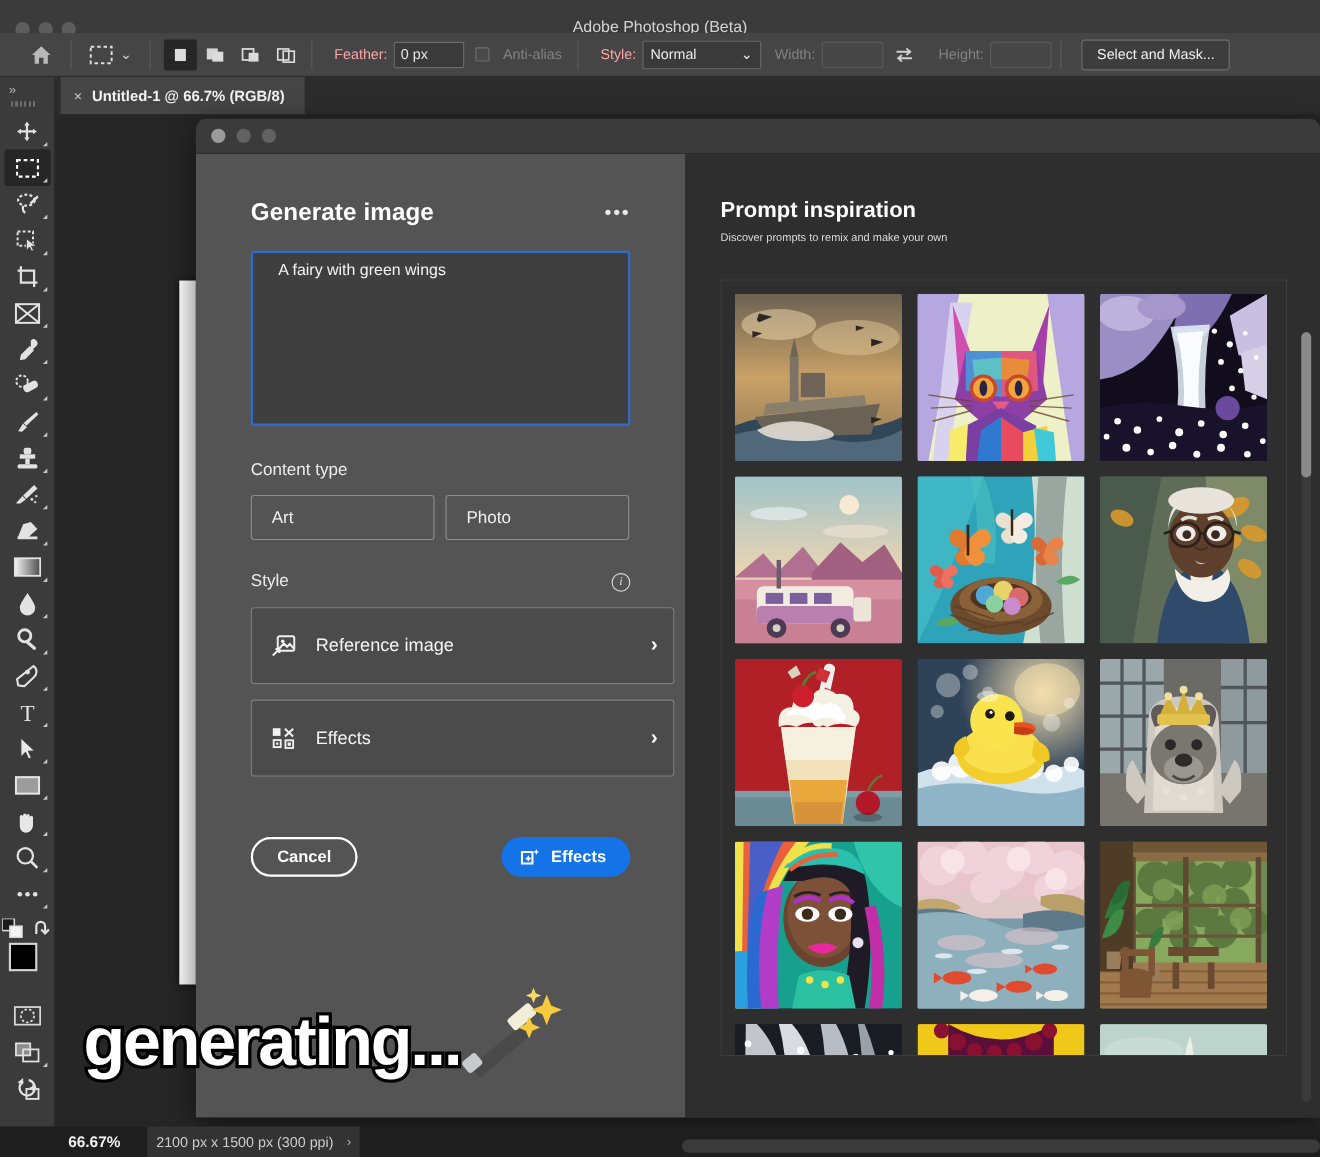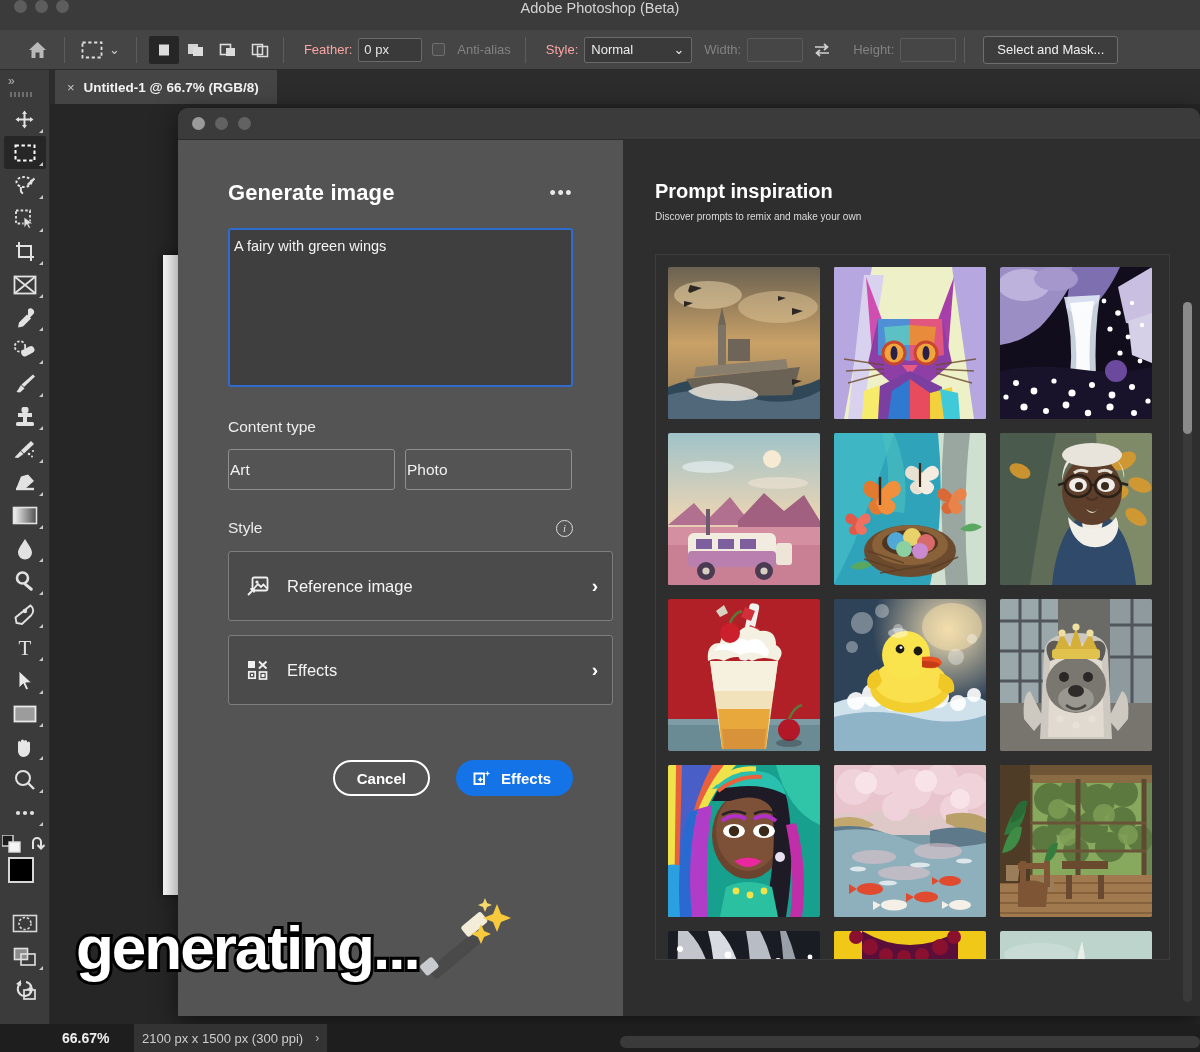--- a/index.html
+++ b/index.html
@@ -7,21 +7,21 @@
     width: 1200px; height: 1052px;
     background: #1d1d1d;
     font-family: "Liberation Sans", sans-serif;
     overflow: hidden;
   }
   #app { position: relative; width: 1200px; height: 1052px; background: #323232; }
 
   
   .titlebar {
     position: absolute; left: 0; top: 0; width: 1200px; height: 34px;
-    background: #3b3b3b; display: flex; align-items: flex-start;
+    background: #3b3b3b; display: flex; align-items: flex-end;
     border-bottom: 1px solid #2a2a2a;
   }
   .traffic { display: flex; gap: 8px; margin-left: 14px; }
   .tl { width: 13px; height: 13px; border-radius: 50%; background: #5d5d5d; }
   .app-title {
     position: absolute; left: 0; right: 0; text-align: center;
     color: #d4d4d4; font-size: 14.5px;
   }
 
   
@@ -146,45 +146,45 @@
   .ff-body { display: flex; height: 876px; }
 
   
   .ff-left { width: 445px; background: #545454; padding: 40px 50px 0 50px; }
   .ff-head { display: flex; align-items: center; justify-content: space-between; }
   .ff-title { color: #fff; font-size: 22px; font-weight: bold; letter-spacing: .1px; }
   .ff-dots { color: #e8e8e8; font-size: 18px; letter-spacing: 1.5px; line-height: 10px; }
   .ff-prompt {
     margin-top: 22px; height: 159px; width: 345px;
     background: #3f3f3f; border: 2px solid #2f6ccd; border-radius: 3px;
-    color: #f3f3f3; font-size: 14.5px; padding: 8px 4px;
+    color: #f3f3f3; font-size: 14.5px; padding: 8px 23px;
     font-family: "Liberation Sans", sans-serif; resize: none; outline: none;
   }
   .ff-sect-label { color: #ececec; font-size: 15.5px; margin-top: 27px; }
   .ff-chips { display: flex; gap: 10px; margin-top: 13px; }
   .ff-chip {
     width: 167px; height: 41px; border: 1px solid #8f8f8f; border-radius: 3px;
-    display: flex; align-items: center; padding-left: 1px;
+    display: flex; align-items: center; padding-left: 18px;
     color: #f1f1f1; font-size: 15.5px; background: transparent;
   }
   .ff-style-head { display: flex; align-items: center; justify-content: space-between;
                    width: 345px; margin-top: 29px; }
   .ff-info {
     width: 17px; height: 17px; border: 1.4px solid #dcdcdc; border-radius: 50%;
     color: #dcdcdc; font-size: 11px; display: flex; align-items: center;
     justify-content: center; font-family: "Liberation Serif", serif; font-style: italic;
   }
   .ff-row {
     width: 385px; height: 70px; margin-top: 14px;
     background: #4b4b4b; border: 1px solid #7d7d7d; border-radius: 3px;
     display: flex; align-items: center; padding: 0 14px 0 18px;
   }
   .ff-row .lbl { color: #f4f4f4; font-size: 16.5px; margin-left: 18px; flex: 1; }
   .ff-row .arrow { color: #fff; font-size: 19px; font-weight: bold; }
-  .ff-actions { display: flex; justify-content: flex-end; gap: 26px;
+  .ff-actions { display: flex; justify-content: space-between; gap: 26px;
                 width: 345px; margin-top: 55px; }
   .ff-cancel {
     background: transparent; border: 2px solid #fff; color: #fff;
     border-radius: 20px; height: 36px; padding: 0 22px; font-size: 15px;
     font-weight: bold; font-family: "Liberation Sans", sans-serif;
   }
   .ff-generate {
     background: #1473E6; border: none; color: #fff; border-radius: 20px;
     height: 36px; padding: 0 22px 0 17px; font-size: 15px; font-weight: bold;
     display: flex; align-items: center; gap: 9px;

